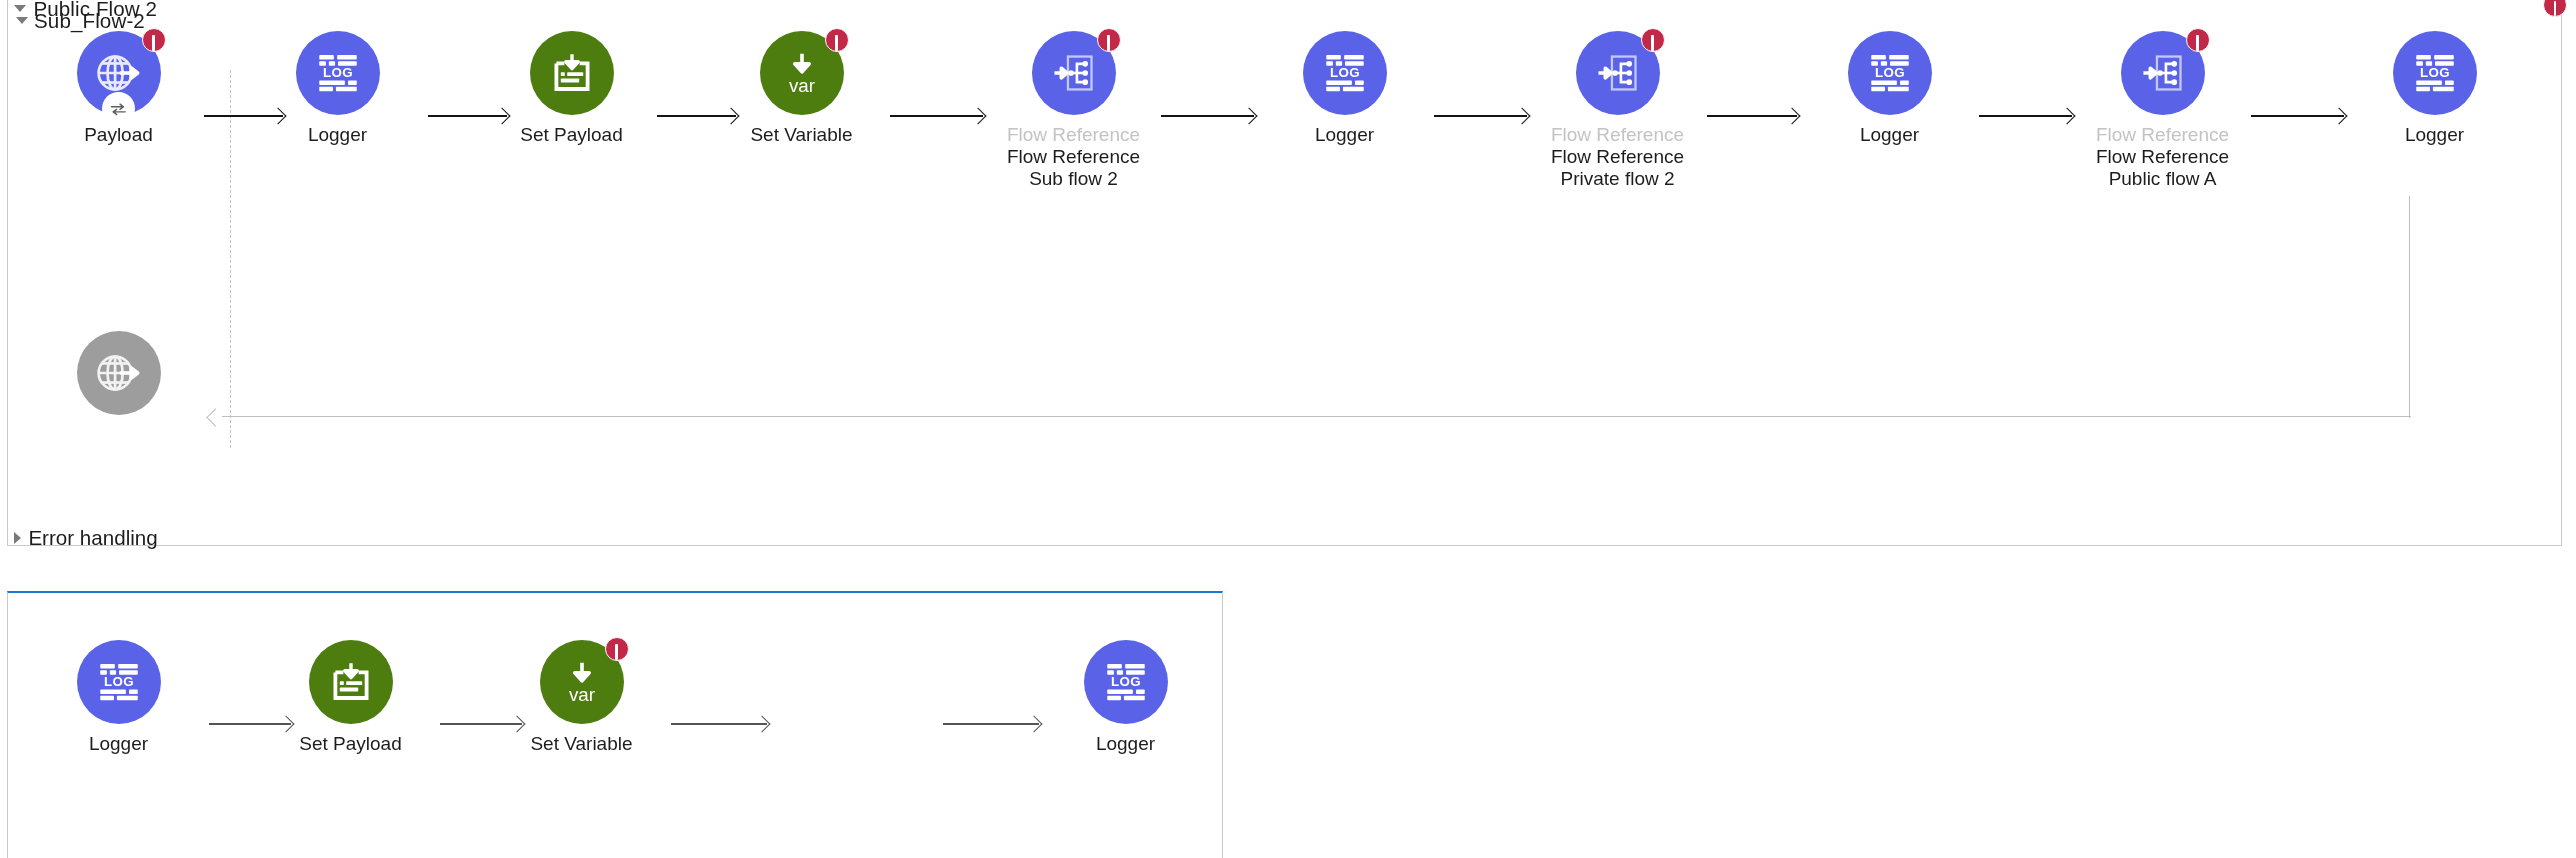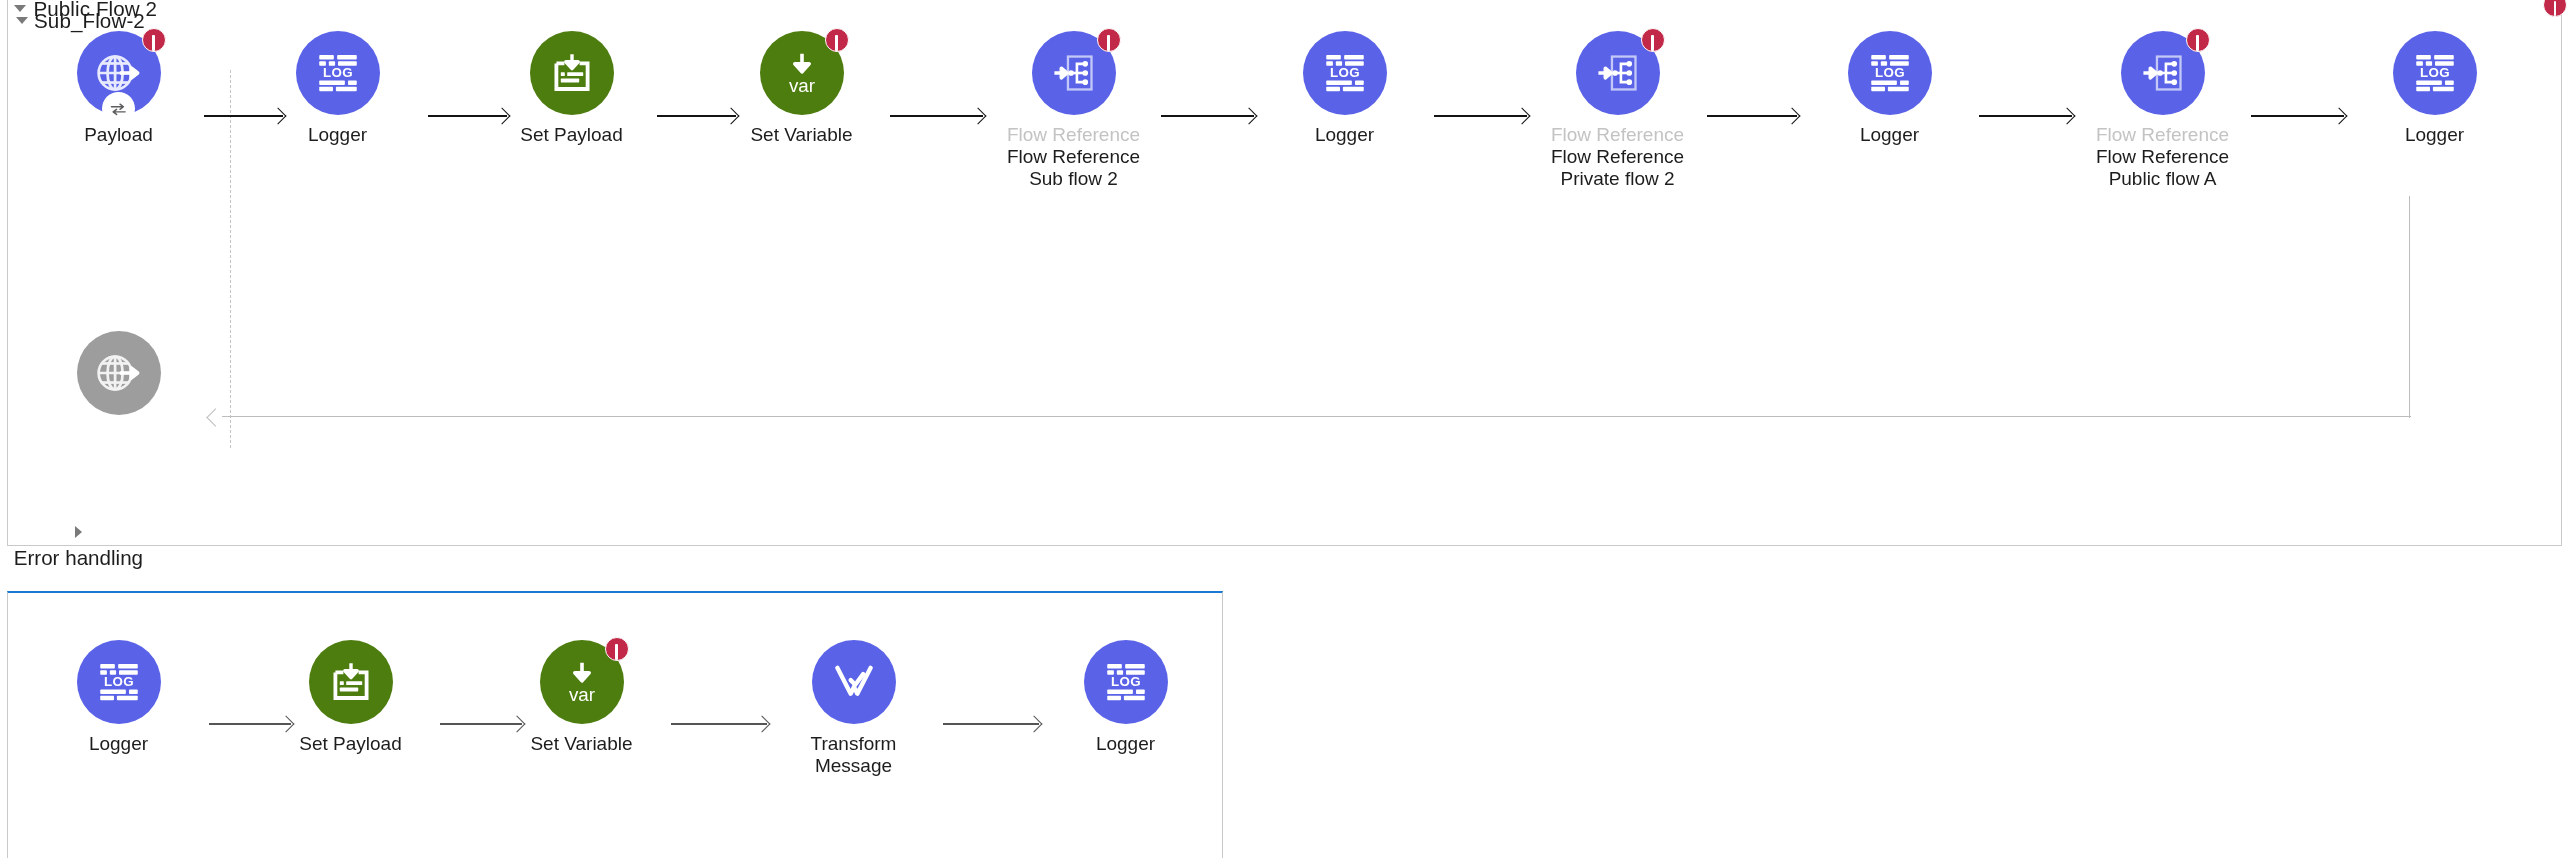--- a/index.html
+++ b/index.html
@@ -28,21 +28,21 @@
   
   .flow-header{position:absolute;display:flex;align-items:center;gap:7.7px;white-space:nowrap;}
   #public-flow-header{left:13.7px;top:-3.4px;}
   #sub-flow-header{left:16px;top:8.6px;gap:6px;}
   .tri{width:0;height:0;flex:0 0 auto;}
   .tri-down{border-left:6px solid transparent;border-right:6px solid transparent;border-top:7.7px solid #7a7a7a;}
   .tri-right{border-top:6px solid transparent;border-bottom:6px solid transparent;border-left:7.7px solid #7a7a7a;}
   .flow-title{font-size:20.6px;color:#1d1d1d;letter-spacing:0.1px;}
 
   
-  #error-handling-row{position:absolute;left:13.7px;top:526px;display:flex;align-items:center;gap:7.7px;flex-direction:column;}
+  #error-handling-row{position:absolute;left:13.7px;top:526px;display:flex;align-items:center;gap:7.7px;}
   #error-handling-label{font-size:20.6px;color:#1d1d1d;}
 
   
   .node{position:absolute;width:155px;margin-left:-77px;text-align:center;}
   .bubble{
     position:relative;width:84px;height:84px;border-radius:50%;
     margin:0 auto;display:flex;align-items:center;justify-content:center;
   }
   .bubble.blue{background:#5a63e8;font-weight:bold;}
   .bubble.green{background:#4d7c0f;}
@@ -411,31 +411,20 @@
     <div class="bubble green">
       <svg width="48" height="48" viewBox="0 0 24 24">
         <path d="M12 2.4 V9.6 M8.4 7.4 L12 11.4 L15.6 7.4 Z" fill="#ffffff" stroke="#ffffff" stroke-width="1.8" stroke-linejoin="round"></path>
         <text x="12" y="21.3" font-family="'Liberation Sans',sans-serif" font-size="9.4" fill="#ffffff" text-anchor="middle">var</text>
       </svg>
       <div class="err-badge"></div>
     </div>
     <div class="node-label">Set Variable</div>
   </div>
 
-  <div class="node" style="left:853px;top:640px;">
-    <div class="bubble blue">
-      <svg width="50" height="50" viewBox="0 0 24 24">
-        <path d="M4 5.2 L10.4 17.6 L12 14.4" fill="none" stroke="#ffffff" stroke-width="2.1" stroke-linecap="round" stroke-linejoin="round"></path>
-        <path d="M20 5.2 L13.6 17.6 L12 14.4" fill="none" stroke="#ffffff" stroke-width="2.1" stroke-linecap="round" stroke-linejoin="round"></path>
-        <path d="M10.4 11.1 L12.6 13.3 L16.4 8.2" fill="none" stroke="#ffffff" stroke-width="2.1" stroke-linecap="round" stroke-linejoin="round"></path>
-      </svg>
-    </div>
-    <div class="node-label" style="white-space:pre-line;">Transform
-Message</div>
-  </div>
 
   <div class="node" style="left:1125px;top:640px;">
     <div class="bubble blue">
       <svg width="50" height="50" viewBox="0 0 24 24">
         <g fill="#ffffff">
           <rect x="3" y="3.4" width="7" height="2.1" rx=".4"></rect>
           <rect x="11.6" y="3.4" width="9.4" height="2.1" rx=".4"></rect>
           <rect x="3" y="6.4" width="3.2" height="2.1" rx=".4"></rect>
           <rect x="7.6" y="6.4" width="3" height="2.1" rx=".4"></rect>
           <rect x="12" y="6.4" width="9" height="2.1" rx=".4"></rect>

